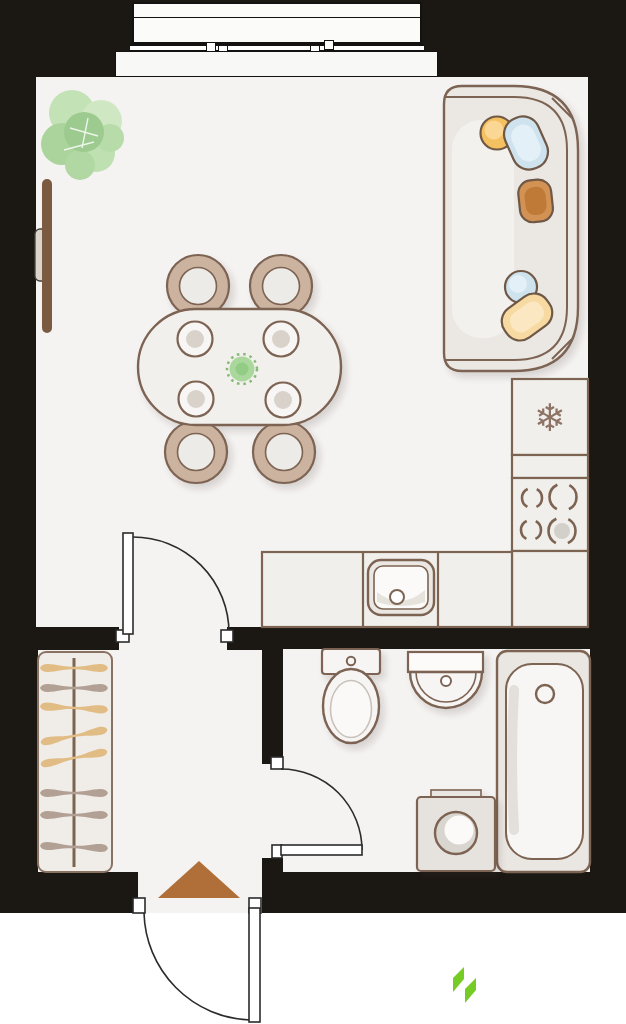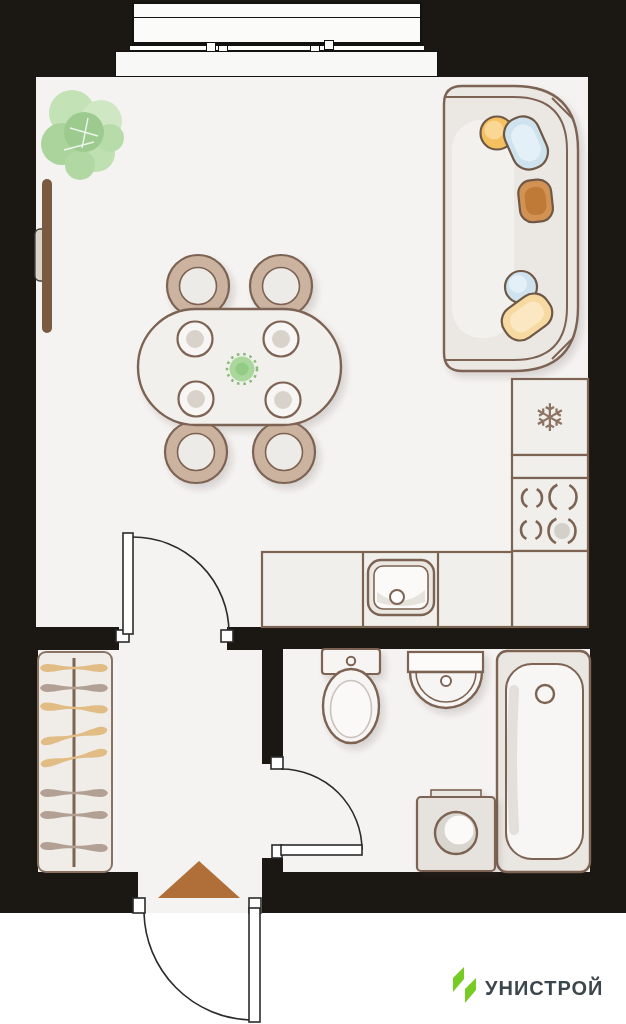--- a/index.html
+++ b/index.html
@@ -227,16 +227,15 @@
       <rect x="249" y="908" width="11" height="114" fill="#ffffff"></rect>
     </g>
     <polygon points="199,861 158,898 240,898" fill="#b06f38"></polygon>
   </svg>
 
   <div id="logo" class="abs">
     <svg width="26" height="38" viewBox="0 0 26 38">
       <polygon points="1,12 12,1 12,13 1,26" fill="#77cb25"></polygon>
       <polygon points="13,23 24,12 24,24 13,37" fill="#77cb25"></polygon>
     </svg>
-    <span id="logo-text">УНИСТРОЙ</span>
   </div>
 
 </div>
 
 </body></html>

